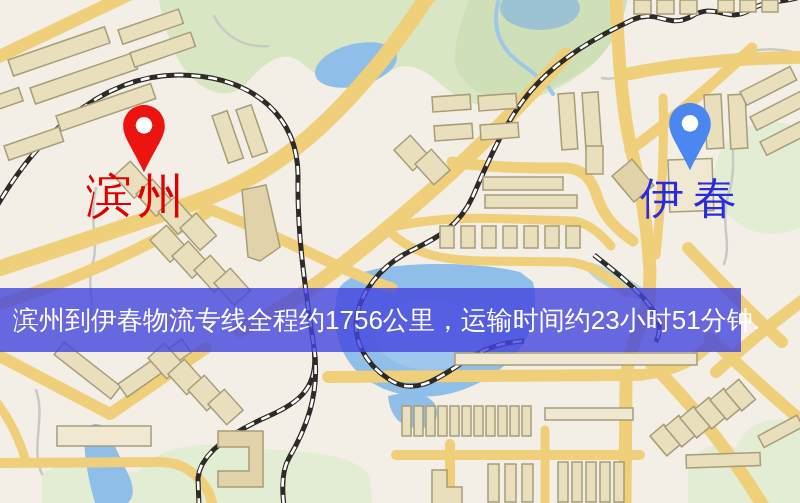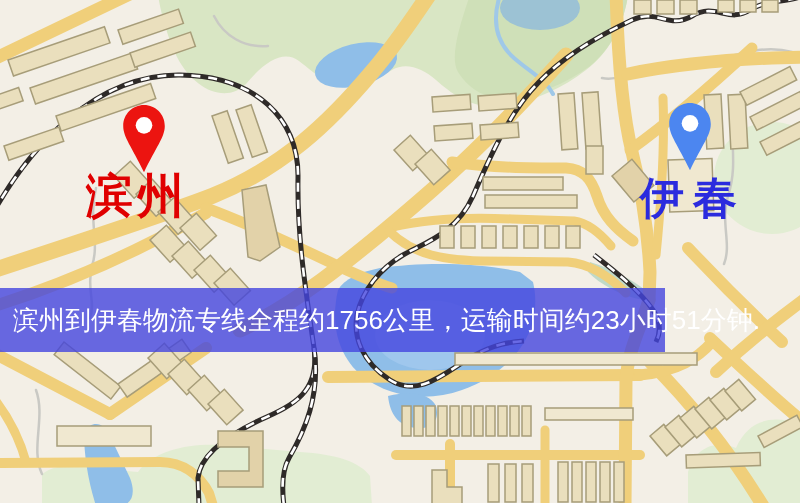--- a/index.html
+++ b/index.html
@@ -21,25 +21,25 @@
   .rail-b{stroke:var(--rail,#2E2A28);stroke-width:5;fill:none;stroke-linecap:butt;}
   .rail-w{stroke:#FFFFFF;stroke-width:2.6;fill:none;stroke-dasharray:9 8;}
   .bld{fill:var(--bld,#EADFBD);stroke:var(--bld-stroke,#A79D79);stroke-width:1.5;}
   .bld2{fill:#E2D2A9;stroke:var(--bld-stroke,#A79D79);stroke-width:1.5;}
   .bld3{fill:#F0E8D0;stroke:var(--bld-stroke,#A79D79);stroke-width:1.5;}
 
   
   .pin{position:absolute;width:44px;height:70px;z-index:30;cursor:pointer;}
   .pin.origin path{fill:var(--origin-pin,#EC1410);}
   .pin.dest path{fill:var(--dest-pin,#4C86F0);}
-  .city-label{position:absolute;z-index:31;font-weight:bold;line-height:1;
+  .city-label{position:absolute;z-index:31;font-weight:normal;line-height:1;
               font-family:"Liberation Sans",sans-serif;}
   .city-label.origin{left:86px;top:172px;font-size:47px;letter-spacing:4px;color:var(--origin-label,#E00000);}
   .city-label.dest{left:640px;top:176px;font-size:44px;letter-spacing:9px;color:var(--dest-label,#2B2BDE);}
-  .banner{position:absolute;left:0;top:288px;width:665px;height:64px;z-index:40;
+  .banner{position:absolute;left:0;top:288px;width:741px;height:64px;z-index:40;
           background:var(--banner-bg,rgba(68,69,223,0.8));}
   .banner span{display:block;padding-left:13px;line-height:64px;font-size:26px;
                color:var(--banner-text,#FFFFFF);white-space:nowrap;letter-spacing:0px;}
 </style>
 </head>
 <body>
 
 <div class="stage">
 
   <svg class="map-svg" viewBox="0 0 800 503">

